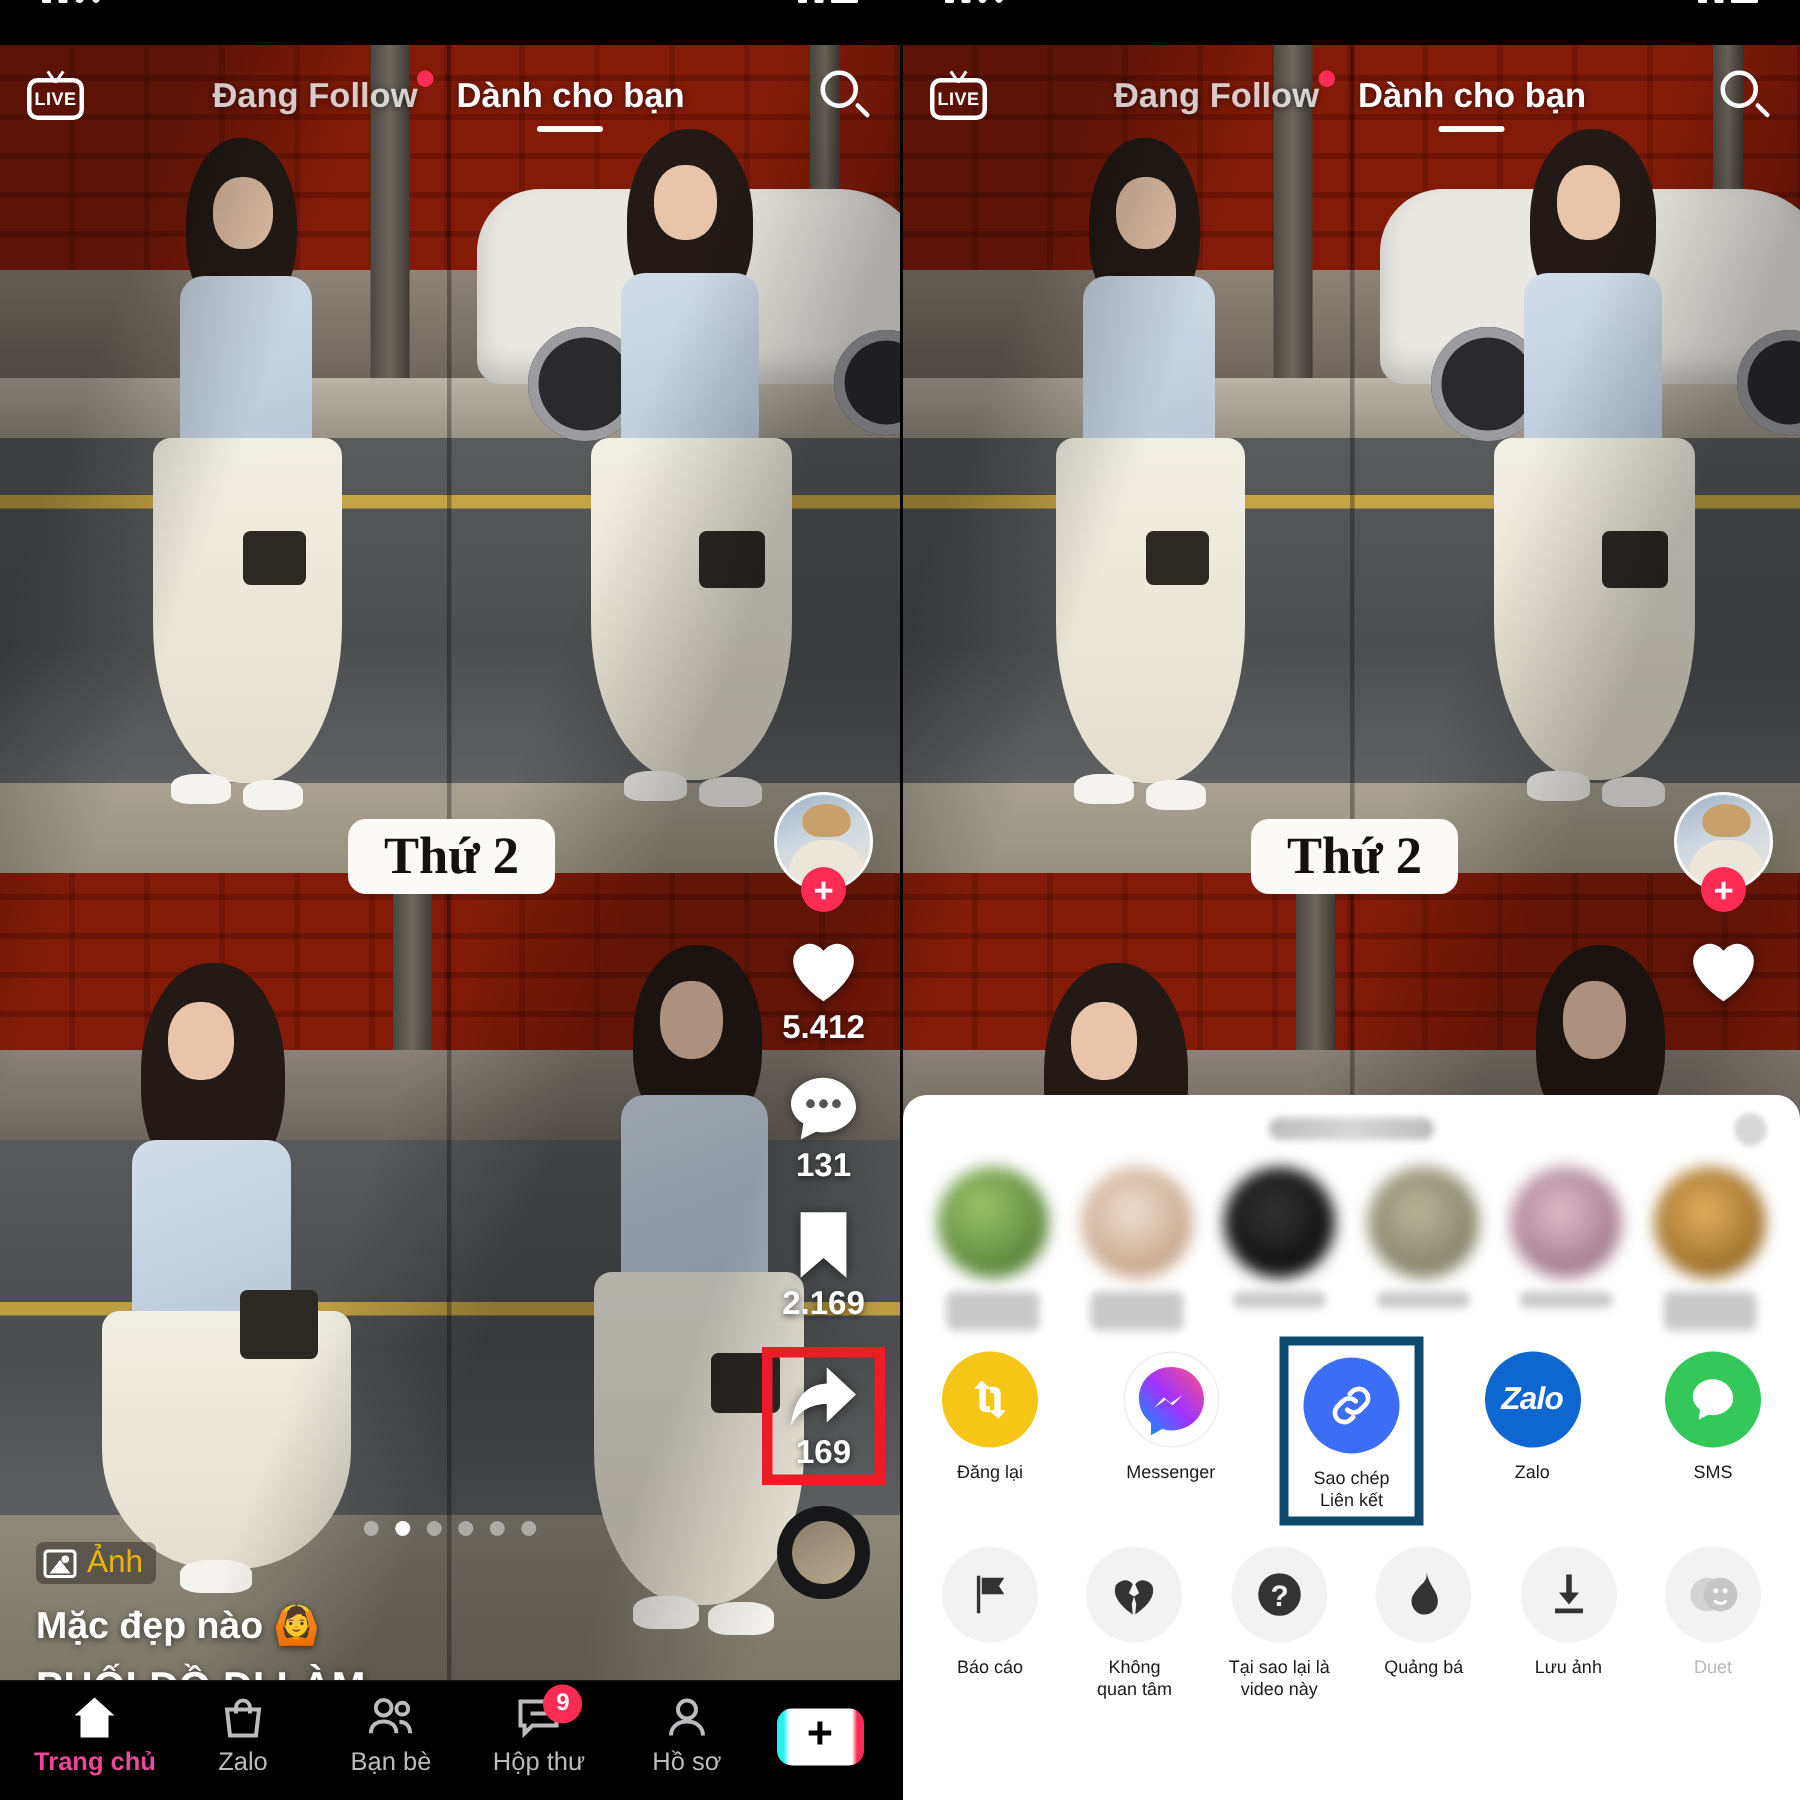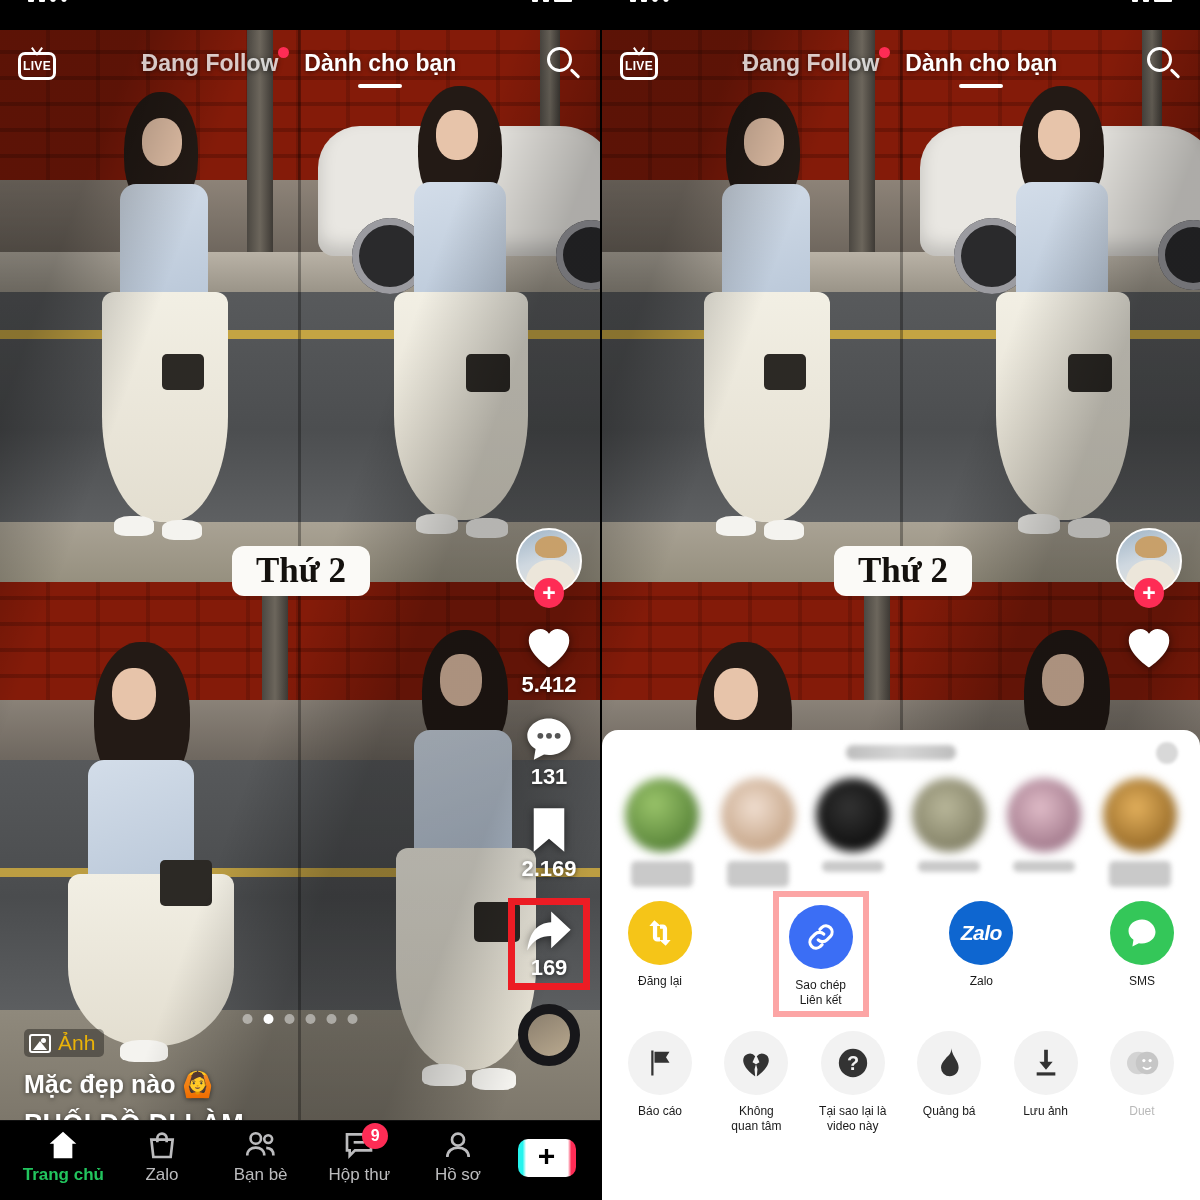--- a/index.html
+++ b/index.html
@@ -148,21 +148,21 @@
           display:flex; gap:11px; }
   .dot { width:10px; height:10px; border-radius:50%; background:rgba(255,255,255,.45); }
   .dot.on { background:#fff; }
 
   
   .bottombar { position:absolute; bottom:0; left:0; width:100%; height:80px; background:#000;
                display:flex; align-items:center; justify-content:space-around; padding:0 14px 6px;
                z-index:35; border-top:1px solid #111; }
   .navitem { display:flex; flex-direction:column; align-items:center; gap:5px; position:relative; width:78px; }
   .navlabel { font-size:17px; color:#bcbcbe; white-space:nowrap; }
-  .navitem.active .navlabel { color:#22c55e; font-weight:700; }
+  .navitem.active .navlabel { color:#ec4899; font-weight:700; }
   .badge { position:absolute; top:-7px; right:10px; min-width:26px; height:26px; padding:0 5px;
            background:#fe2c55; border-radius:13px; color:#fff; font-size:16px; font-weight:700;
            display:flex; align-items:center; justify-content:center; }
   .plusbtn { width:58px; height:38px; border-radius:10px; position:relative;
              background:linear-gradient(90deg,#25f4ee 0 8%, #fff 14% 86%, #fe2c55 92% 100%);
              display:flex; align-items:center; justify-content:center; }
   .plusbtn span { color:#000; font-size:30px; font-weight:700; line-height:1; margin-top:-3px; }
 
   
   .sheet { position:absolute; left:0; bottom:0; width:100%; height:470px; background:#fff;
@@ -177,21 +177,21 @@
   .c-av { width:74px; height:74px; border-radius:50%; filter:blur(5px); }
   .c-name { width:62px; height:11px; border-radius:5px; background:#c9c9c9; filter:blur(2.8px); }
   .c-name.two { height:26px; }
 
   .row { display:flex; justify-content:space-between; padding:14px 10px 0; }
   .cell { width:96px; display:flex; flex-direction:column; align-items:center; }
   .cell-ico { width:64px; height:64px; border-radius:50%; display:flex; align-items:center;
               justify-content:center; margin-bottom:9px; }
   .cell-lbl { font-size:12px; color:#1a1a1a; text-align:center; line-height:1.22; }
   .cell.muted .cell-lbl { color:#b9b9b9; }
-  .cell-hl { border:6px solid #fca5a5; padding:8px 4px 4px; margin-top:-10px; }
+  .cell-hl { border:6px solid #0c4a6e; padding:8px 4px 4px; margin-top:-10px; }
   .zalo-txt { color:#fff; font-size:21px; font-weight:700; font-style:italic; letter-spacing:-.5px; }
   .grey-ico { background:#f2f2f2; }
 </style>
 </head>
 <body>
 
 <div class="stage">
 
   <div class="phone left">
 
@@ -565,20 +565,36 @@
       <div class="row">
         <div class="cell">
           <div class="cell-ico" style="background:#f5c518">
             <svg width="34" height="34" viewBox="0 0 24 24">
               <path fill="#fff" d="M8 3 4.5 7H7v8a3 3 0 0 0 3 3h2v-3h-2V7h2.5zM16 21l3.5-4H17V9a3 3 0 0 0-3-3h-2v3h2v8h-2.5z"></path>
               </svg>
           </div>
           <div class="cell-lbl">Đăng lại</div>
         </div>
 
+        <div class="cell">
+          <div class="cell-ico" style="background:#fff;border:1px solid #eee">
+            <svg width="52" height="52" viewBox="0 0 24 24">
+              <defs>
+                  <linearGradient id="mg" x1="0" y1="1" x2="1" y2="0">
+                <stop offset="0%" stop-color="#0099ff"></stop>
+                    <stop offset="50%" stop-color="#a033ff"></stop>
+                <stop offset="100%" stop-color="#ff5280"></stop>
+                  </linearGradient>
+                </defs>
+              <path fill="url(#mg)" d="M12 2C6.4 2 2 6.1 2 11.6c0 3.1 1.4 5.8 3.7 7.6V23l3.4-1.9c.9.25 1.9.4 2.9.4 5.6 0 10-4.1 10-9.6S17.6 2 12 2z"></path>
+              <path fill="#fff" d="m6.6 14.6 3-3.2 2.2 1.7 3.6-2.5-3 3.2-2.2-1.7z"></path>
+              </svg>
+          </div>
+          <div class="cell-lbl">Messenger</div>
+        </div>
 
         <div class="cell cell-hl">
           <div class="cell-ico" style="background:#3b6ef5">
             <svg width="34" height="34" viewBox="0 0 24 24">
               <g fill="none" stroke="#fff" stroke-width="2.2" stroke-linecap="round">
                 <path d="M10 14a4.4 4.4 0 0 0 6.2 0l2.6-2.6a4.4 4.4 0 0 0-6.2-6.2L11.2 6.6"></path>
                 <path d="M14 10a4.4 4.4 0 0 0-6.2 0L5.2 12.6a4.4 4.4 0 0 0 6.2 6.2l1.4-1.4"></path>
                 </g>
               </svg>
           </div>

